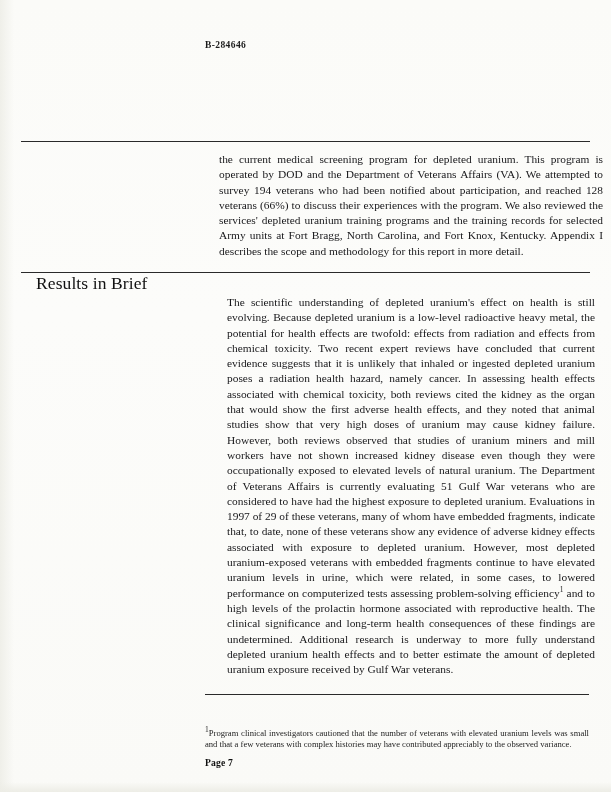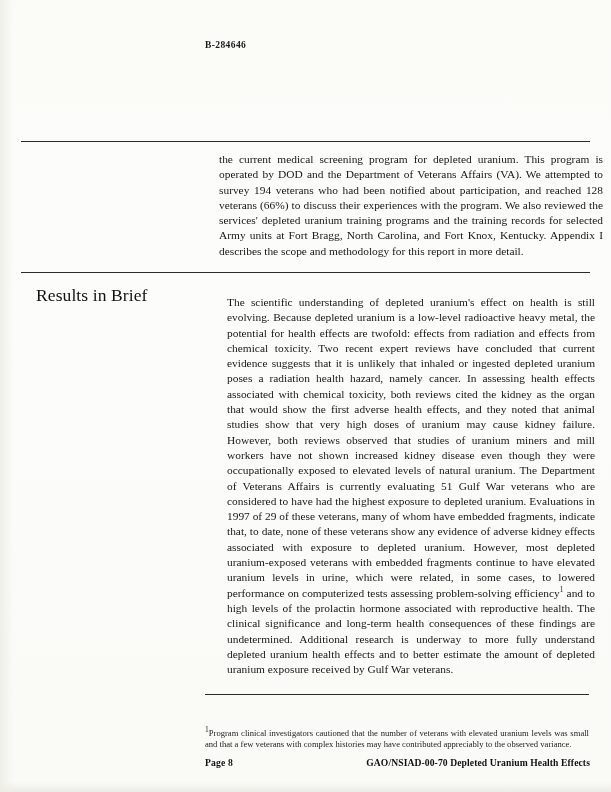--- a/index.html
+++ b/index.html
@@ -69,21 +69,21 @@
     text-align: justify;
     font-family: "Liberation Serif", serif;
     color: #17171a;
   }
   .para-intro {
     top: 152px;
   }
   .section-label {
     position: absolute;
     left: 36px;
-    top: 285px;
+    top: 273px;
     font-size: 17.5px;
     font-family: "Liberation Serif", serif;
     color: #111;
     letter-spacing: 0.1px;
   }
   .para-results {
     top: 287px;
   }
   .para-results p {
     margin: 8px;
@@ -173,20 +173,19 @@
       <p><span>The scientific understanding of depleted uranium's effect on health is still evolving. Because depleted uranium is a low-level radioactive heavy metal, the potential for health effects are twofold: effects from radiation and effects from chemical toxicity. Two recent expert reviews have concluded that current evidence suggests that it is unlikely that inhaled or ingested depleted uranium poses a radiation health hazard, namely cancer. In assessing health effects associated with chemical toxicity, both reviews cited the kidney as the organ that would show the first adverse health effects, and they noted that animal studies show that very high doses of uranium may cause kidney failure. However, both reviews observed that studies of uranium miners and mill workers have not shown increased kidney disease even though they were occupationally exposed to elevated levels of natural uranium. The Department of Veterans Affairs is currently evaluating 51 Gulf War veterans who are considered to have had the highest exposure to depleted uranium. Evaluations in 1997 of 29 of these veterans, many of whom have embedded fragments, indicate that, to date, none of these veterans show any evidence of adverse kidney effects associated with exposure to depleted uranium. However, most depleted uranium-exposed veterans with embedded fragments continue to have elevated uranium levels in urine, which were related, in some cases, to lowered performance on computerized tests assessing problem-solving efficiency</span><sup>1</sup><span> and to high levels of the prolactin hormone associated with reproductive health. The clinical significance and long-term health consequences of these findings are undetermined. Additional research is underway to more fully understand depleted uranium health effects and to better estimate the amount of depleted uranium exposure received by Gulf War veterans.</span></p>
     </div>
 
     <div class="footnote-rule"></div>
 
     <div class="footnote">
       <sup>1</sup><span>Program clinical investigators cautioned that the number of veterans with elevated uranium levels was small and that a few veterans with complex histories may have contributed appreciably to the observed variance.</span>
     </div>
 
     <div class="footer">
-      <span class="footer-page">Page 8</span>
-      <span class="footer-title">GAO/NSIAD-00-70 Depleted Uranium Health Effects</span>
+      <span class="footer-page">Page 7</span>
     </div>
 
   </div>
   <div class="edge-shade-left"></div>
   <div class="edge-shade-bottom"></div>
 </div>
 
 </body></html>

